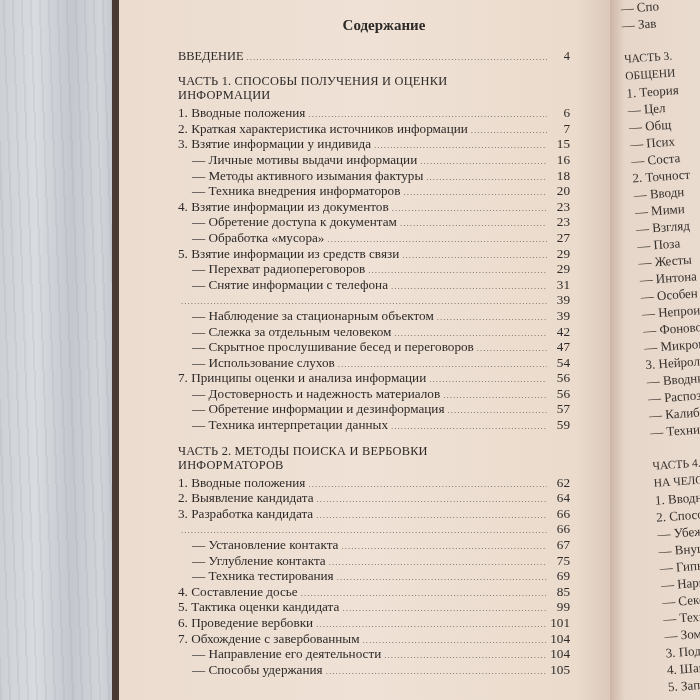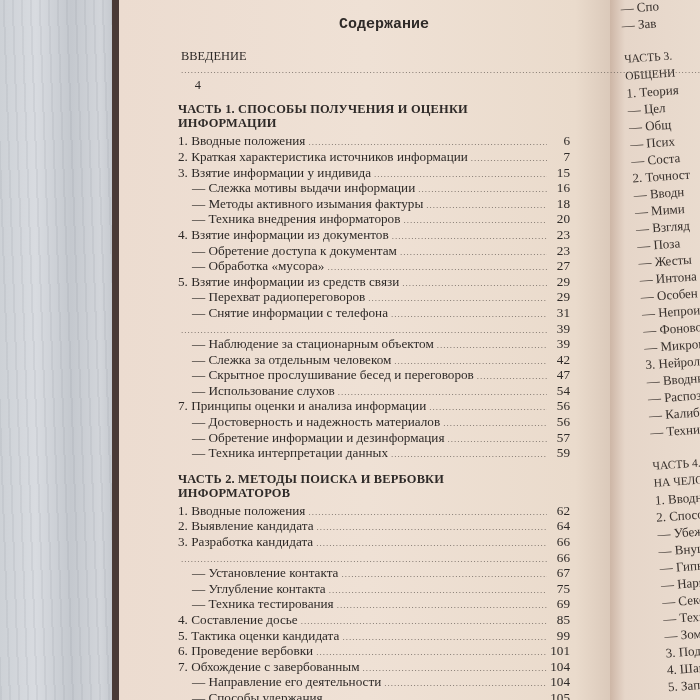--- a/index.html
+++ b/index.html
@@ -8,29 +8,29 @@
   .wood{position:absolute;left:0;top:0;width:118px;height:700px;
         background:linear-gradient(90deg,#cdd1d6 0%,#d8dbe0 30%,#c4c8ce 60%,#d2d5da 85%,#bfc3c9 100%);}
   .wood:before{content:"";position:absolute;inset:0;
         background:repeating-linear-gradient(88deg,rgba(120,125,135,0.10) 0 2px,transparent 2px 9px);}
   .cover{position:absolute;left:112px;top:0;width:8px;height:700px;background:#4a3a36;}
   .page-left{position:absolute;left:119px;top:0;width:496px;height:700px;
         background:linear-gradient(90deg,#ecdcd0 0%,#efe1d5 50%,#eadbcc 92%,#d9c7b8 100%);}
   .page-right{position:absolute;left:610px;top:0;width:100px;height:700px;
         background:linear-gradient(90deg,#cdb6a6 0%,#e6d6c9 15%,#eadccf 100%);overflow:hidden;}
   .toc{position:absolute;left:178px;top:18px;width:392px;color:#2e2a28;font-size:13.2px;line-height:14.6px;}
-  .title{text-align:center;font-weight:bold;font-size:15px;margin:0 0 16px 0;padding-left:20px;font-family:Liberation Mono, monospace;}
+  .title{text-align:center;font-weight:bold;font-size:15px;margin:0 0 16px 0;padding-left:20px;}
   .row{display:flex;align-items:baseline;white-space:nowrap;}
   .row .lbl{flex:0 0 auto;}
   .row .dots{flex:1 1 auto;overflow:hidden;margin:0 3px;letter-spacing:1px;color:#5a524c;font-size:9px;}
   .row .dots:after{content:"..................................................................................................................................................................";}
   .row .pg{flex:0 0 auto;min-width:20px;text-align:right;}
   .sub .lbl{padding-left:14px;}
-  .part{margin:10px 0 4px 0;font-size:12.4px;line-height:14px;letter-spacing:0.2px;font-weight:bold;}
-  .intro{font-size:12.4px;margin-bottom:6px;flex-direction:column;}
+  .part{margin:10px 0 4px 0;font-size:12.4px;line-height:14px;letter-spacing:0.2px;}
+  .intro{font-size:12.4px;margin-bottom:6px;}
   .right-frag{position:absolute;left:620px;top:0;color:#37302c;font-size:13px;line-height:17px;
         transform:rotate(-4deg);transform-origin:0 0;white-space:nowrap;}
   .right-frag div{height:17px;}
   .rpart{font-size:11.5px;}
 </style>
 </head>
 <body>
 
 <div class="wood"></div>
 <div class="cover"></div>
@@ -60,21 +60,21 @@
         <span class="lbl">2. Краткая характеристика источников информации</span>
         <span class="dots"></span>
         <span class="pg">7</span>
       </div>
       <div class="row">
         <span class="lbl">3. Взятие информации у индивида</span>
         <span class="dots"></span>
         <span class="pg">15</span>
       </div>
       <div class="row sub">
-        <span class="lbl">— Слежка мотивы выдачи информации</span>
+        <span class="lbl">— Личные мотивы выдачи информации</span>
         <span class="dots"></span>
         <span class="pg">16</span>
       </div>
       <div class="row sub">
         <span class="lbl">— Методы активного изымания фактуры</span>
         <span class="dots"></span>
         <span class="pg">18</span>
       </div>
       <div class="row sub">
         <span class="lbl">— Техника внедрения информаторов</span>

